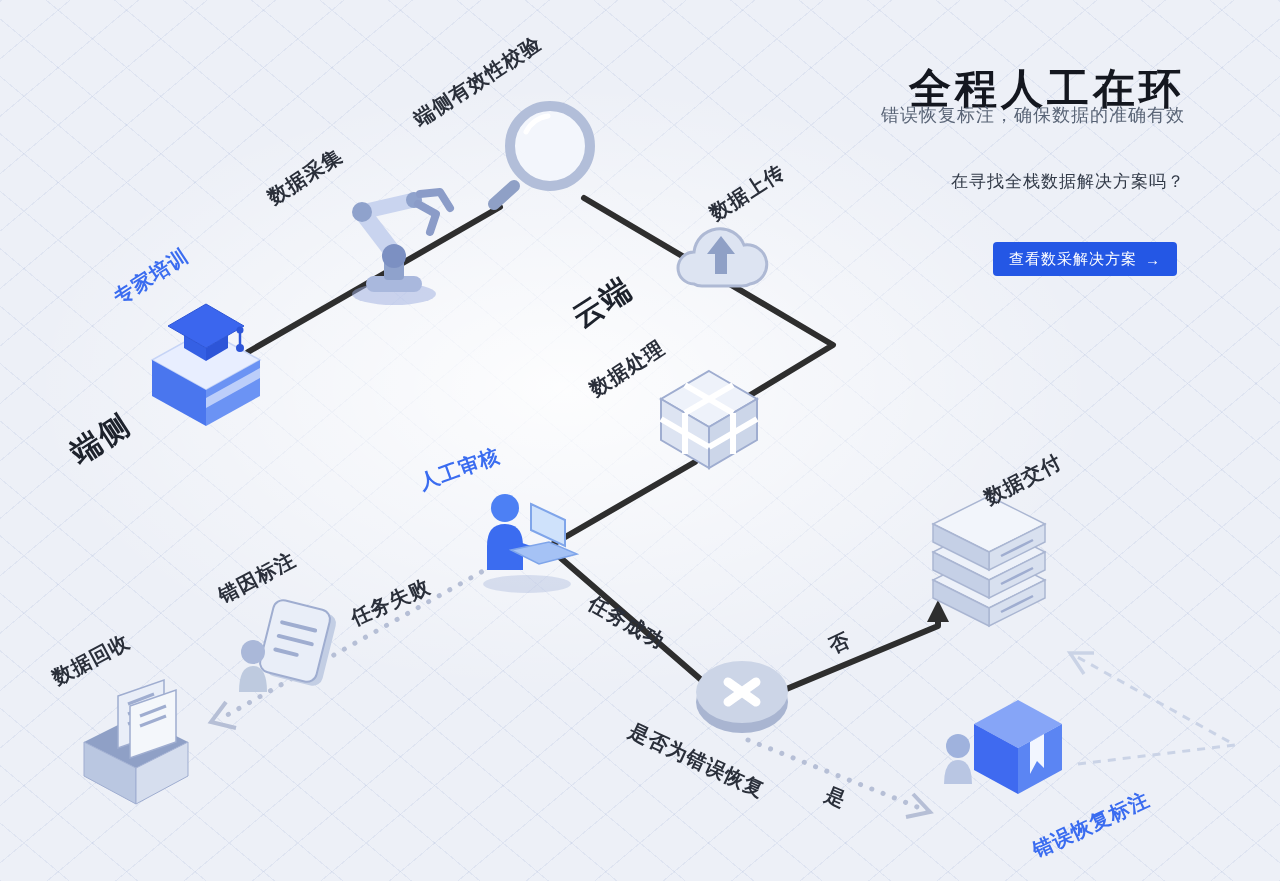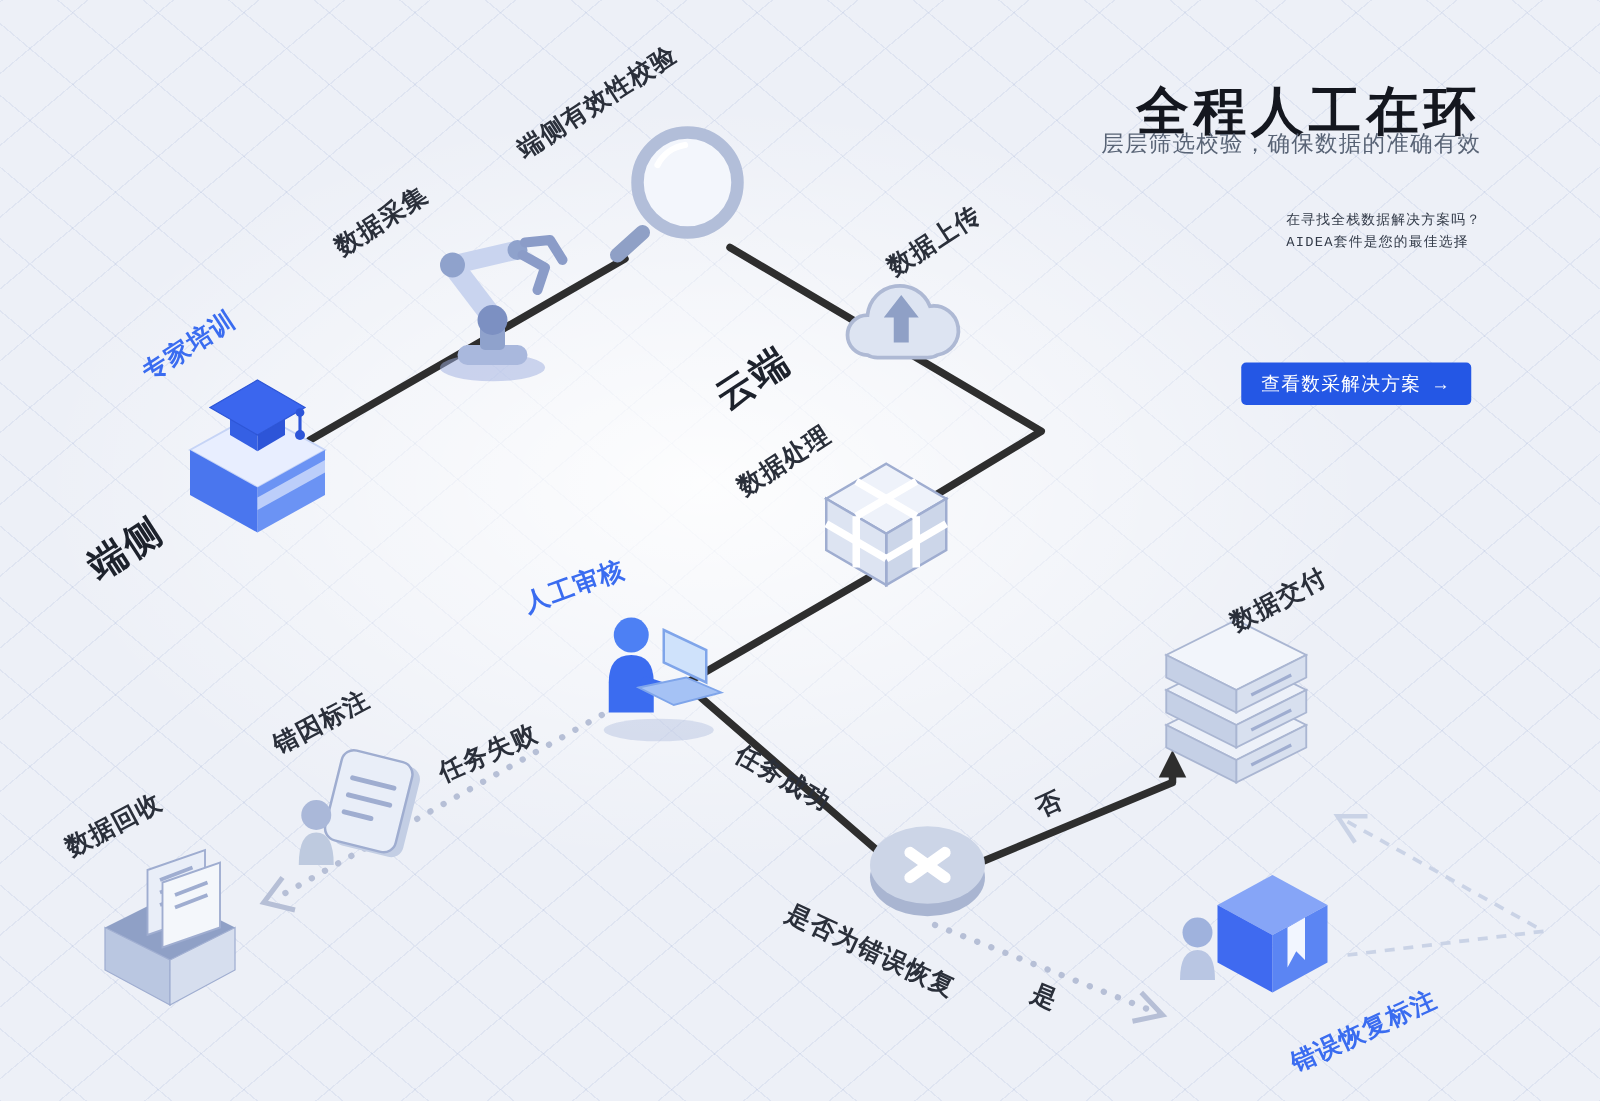--- a/index.html
+++ b/index.html
@@ -22,28 +22,28 @@
   .iso-label.blue{color:var(--label-blue,#3a6cf0);}
   .headline{
     position:absolute;top:38px;right:95px;font-size:42px;font-weight:800;
     color:#14171f;letter-spacing:4px;white-space:nowrap;margin-top:23px;
   }
   .subhead{
     position:absolute;top:103px;right:95px;font-size:18px;color:#596476;
     letter-spacing:1px;white-space:nowrap;
   }
   .promo{
-    position:absolute;top:168px;right:95px;text-align:left;font-size:11px;
-    color:#323a48;line-height:1.65;letter-spacing:1px;font-family:Liberation Mono, monospace;
+    position:absolute;top:168px;right:95px;text-align:right;font-size:17px;
+    color:#323a48;line-height:1.65;letter-spacing:1px;
   }
   .cta{
     position:absolute;top:242px;right:103px;height:34px;padding:0 16px;
     background:var(--accent,#2457e5);color:#fff;border:none;border-radius:4px;
     font-size:15px;font-family:inherit;display:flex;align-items:center;gap:8px;
-    cursor:pointer;letter-spacing:1px;margin-top:48px;
+    cursor:pointer;letter-spacing:1px;
   }
 </style>
 </head>
 <body>
 
 <div class="stage">
 
   <svg class="layer" width="1280" height="881" viewBox="0 0 1280 881">
 
     <g stroke="#2e2e2e" stroke-width="6" fill="none" stroke-linecap="round" stroke-linejoin="round">
@@ -205,23 +205,22 @@
   <div class="iso-label" style="left:220px;top:584px;transform:rotate(-28deg)">错因标注</div>
   <div class="iso-label" style="left:54px;top:666px;transform:rotate(-28deg)">数据回收</div>
   <div class="iso-label" style="left:590px;top:588px;transform:rotate(30deg)">任务成功</div>
   <div class="iso-label" style="left:830px;top:634px;transform:rotate(-25deg)">否</div>
   <div class="iso-label" style="left:630px;top:716px;transform:rotate(25deg)">是否为错误恢复</div>
   <div class="iso-label" style="left:826px;top:780px;transform:rotate(22deg)">是</div>
   <div class="iso-label" style="left:986px;top:486px;transform:rotate(-28deg)">数据交付</div>
   <div class="iso-label blue" style="left:1034px;top:838px;transform:rotate(-25deg)">错误恢复标注</div>
 
   <h1 class="headline">全程人工在环</h1>
-  <div class="subhead">层层筛选校验，确保数据的准确有效</div>
+  <div class="subhead">错误恢复标注，确保数据的准确有效</div>
   <div class="promo">
     <div>在寻找全栈数据解决方案吗？</div>
-    <div>AIDEA套件是您的最佳选择</div>
   </div>
   <button class="cta">
     <span>查看数采解决方案</span>
     <span>→</span>
   </button>
 
 </div>
 
 </body></html>

